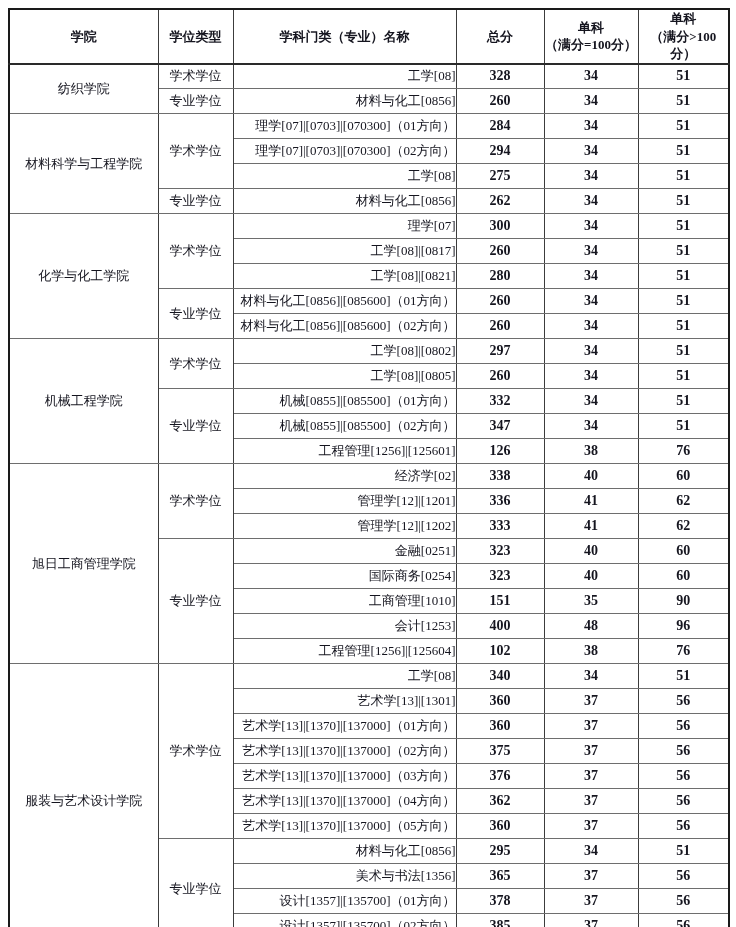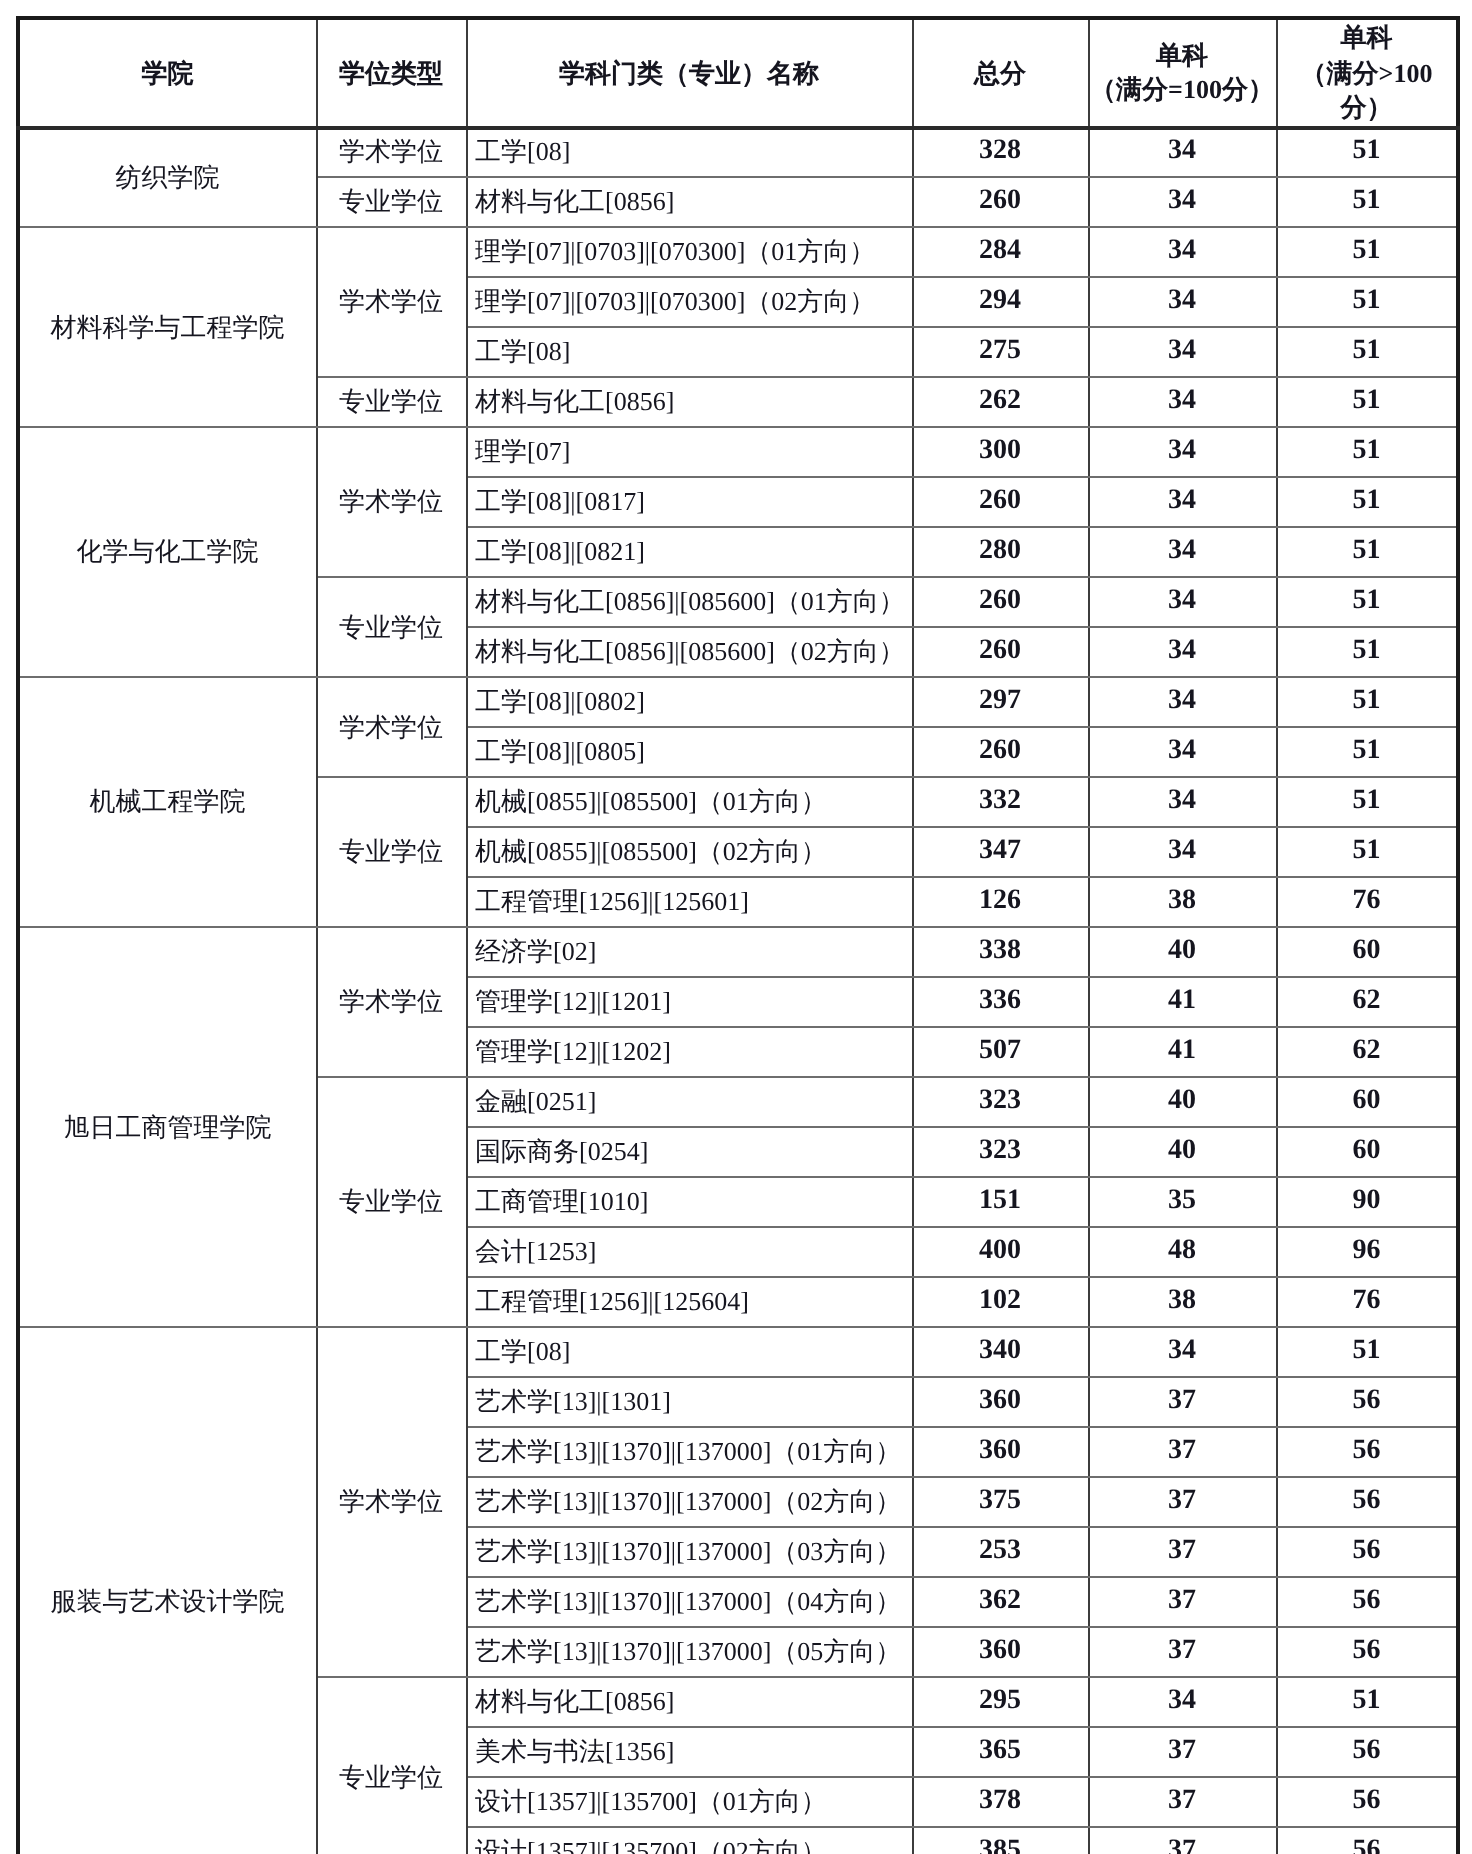--- a/index.html
+++ b/index.html
@@ -27,21 +27,21 @@
     font-weight:bold;
     text-align:center;
     vertical-align:middle;
     white-space:pre-line;
     line-height:1.35;
     border-top:2px solid var(--border-outer);
     border-bottom:2px solid #2a2a2a;
   }
   tbody td{height:25px;vertical-align:middle;}
   td.c-college,td.c-degree{font-size:13px;text-align:center;}
-  td.c-subject{font-size:13px;text-align:left;padding-left:4px;white-space:nowrap;}
+  td.c-subject{font-size:13px;text-align:right;padding-left:4px;white-space:nowrap;}
   td.c-num{font-size:14px;font-weight:bold;text-align:center;font-family:"Liberation Serif","DejaVu Serif",serif;}
   th:first-child,td.c-college{border-left:2px solid var(--border-outer);}
   th:last-child,td.c-num.last{border-right:2px solid var(--border-outer);}
   tbody tr.last-row td{border-bottom:2px solid #2a2a2a;}
   td.open-bottom{border-bottom:none !important;}
 </style>
 </head>
 <body>
 
 <div class="table-wrap">
@@ -184,21 +184,21 @@
           <td class="c-num last">60</td>
         </tr>
         <tr>
           <td class="c-subject">管理学[12]|[1201]</td>
           <td class="c-num">336</td>
           <td class="c-num">41</td>
           <td class="c-num last">62</td>
         </tr>
         <tr>
           <td class="c-subject">管理学[12]|[1202]</td>
-          <td class="c-num">507</td>
+          <td class="c-num">333</td>
           <td class="c-num">41</td>
           <td class="c-num last">62</td>
         </tr>
         <tr>
           <td class="c-degree" rowspan="5">专业学位</td>
           <td class="c-subject">金融[0251]</td>
           <td class="c-num">323</td>
           <td class="c-num">40</td>
           <td class="c-num last">60</td>
         </tr>
@@ -247,21 +247,21 @@
           <td class="c-num last">56</td>
         </tr>
         <tr>
           <td class="c-subject">艺术学[13]|[1370]|[137000]（02方向）</td>
           <td class="c-num">375</td>
           <td class="c-num">37</td>
           <td class="c-num last">56</td>
         </tr>
         <tr>
           <td class="c-subject">艺术学[13]|[1370]|[137000]（03方向）</td>
-          <td class="c-num">253</td>
+          <td class="c-num">376</td>
           <td class="c-num">37</td>
           <td class="c-num last">56</td>
         </tr>
         <tr>
           <td class="c-subject">艺术学[13]|[1370]|[137000]（04方向）</td>
           <td class="c-num">362</td>
           <td class="c-num">37</td>
           <td class="c-num last">56</td>
         </tr>
         <tr>

